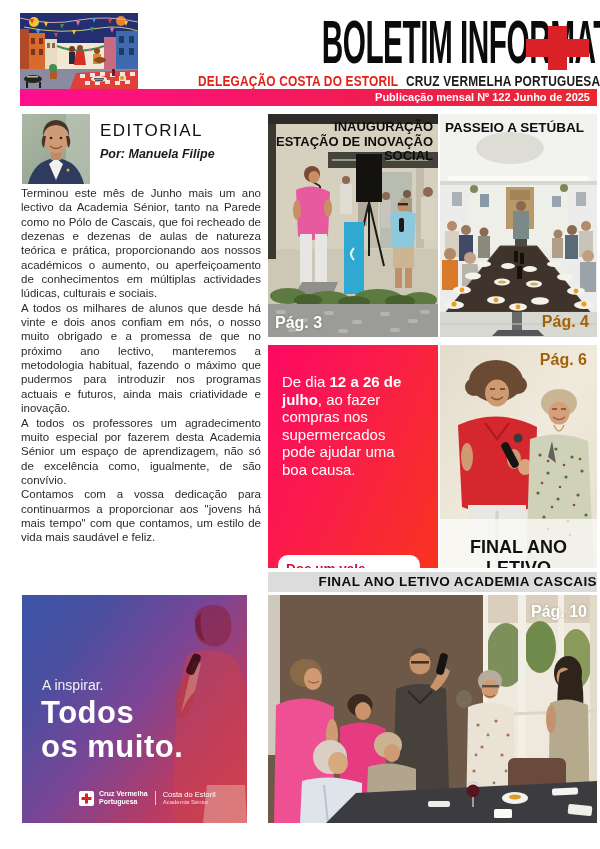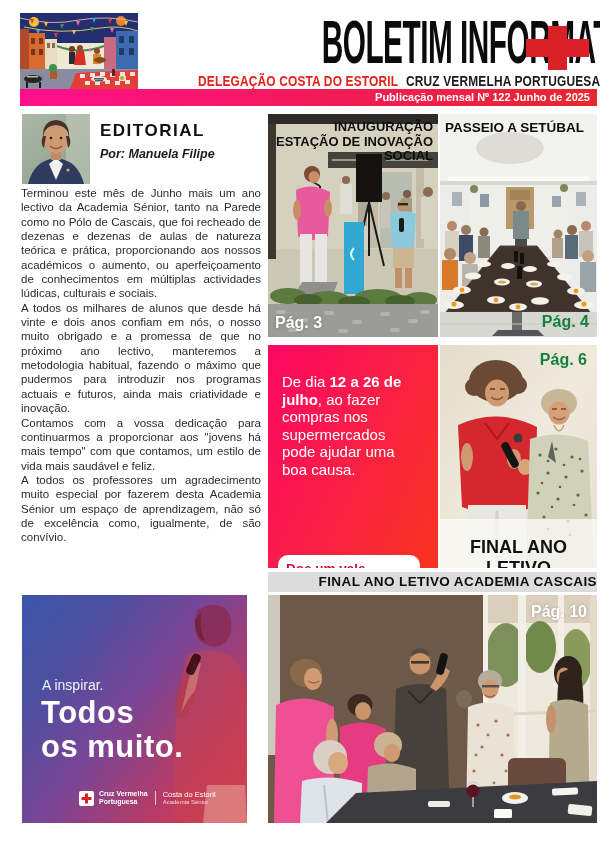--- a/index.html
+++ b/index.html
@@ -14,21 +14,21 @@
   .cross-box{left:526px;top:26px;width:63px;height:44px;}
   .subtitle{left:138px;top:72px;width:380px;white-space:nowrap;}
   .subtitle-inner{display:inline-block;transform:scaleX(.77);transform-origin:50% 50%;font-size:15.5px;font-weight:bold;letter-spacing:.2px;}
   .sub-red{color:#e32119;}
   .sub-black{color:#1a1a1a;margin-left:6px;}
   .issue-bar{left:20px;top:89px;width:577px;height:17px;background:linear-gradient(90deg,#ff0f8e 0%,#f21b56 55%,#e8282d 100%);color:#fff;font-size:11px;font-weight:bold;text-align:right;line-height:17px;padding-right:0;}
   .issue-bar span{padding-right:7px;}
 
   
   .portrait{left:22px;top:114px;width:68px;height:70px;}
-  .ed-heading{left:100px;top:121px;font-size:17px;font-weight:bold;letter-spacing:1.5px;color:#101010;}
+  .ed-heading{left:100px;top:121px;font-size:17px;font-weight:normal;letter-spacing:1.5px;color:#101010;}
   .ed-byline{left:100px;top:147px;font-size:12.5px;font-weight:bold;font-style:italic;color:#1a1a1a;}
   .ed-body{left:21px;top:186px;width:240px;font-size:11.5px;line-height:14.35px;color:#2b2b2b;text-align:justify;}
   .ed-body p{margin:0;}
 
   
   .inspire{left:22px;top:595px;width:225px;height:228px;background:linear-gradient(128deg,#3b55a8 0%,#4b4fa0 22%,#7a4596 48%,#b93b63 76%,#e0434a 100%);overflow:hidden;}
   .inspire-fig{right:0;top:0;width:110px;height:228px;}
   .insp-line1{left:20px;top:82px;font-size:14px;color:rgba(255,255,255,.92);}
   .insp-line2{left:19px;top:100px;font-size:31px;font-weight:bold;color:#fff;letter-spacing:.5px;}
   .insp-line3{left:19px;top:134px;font-size:31px;font-weight:bold;color:#fff;letter-spacing:.5px;}
@@ -45,21 +45,21 @@
   .photo2{left:440px;top:114px;width:157px;height:223px;overflow:hidden;background:#ececea;}
   .photo3{left:440px;top:345px;width:157px;height:223px;overflow:hidden;background:#efe9dc;}
   .photo4{left:268px;top:595px;width:329px;height:228px;overflow:hidden;background:#6e5949;}
   .promo{left:268px;top:345px;width:170px;height:223px;background:linear-gradient(115deg,#fd0863 0%,#fa1e47 48%,#f8341f 100%);overflow:hidden;}
 
   .pt1{right:5px;top:6px;text-align:right;font-size:13px;font-weight:bold;line-height:1.13;color:#0d0d0d;white-space:pre-line;margin-left:8px;}
   .pt2{left:5px;top:6px;font-size:13.5px;font-weight:bold;color:#0d0d0d;}
   .band-parede{left:0;bottom:0;width:100%;height:31px;background:rgba(250,250,247,.78);text-align:center;font-size:18px;font-weight:bold;color:#111;line-height:1.15;padding-top:18px;white-space:pre-line;}
   .pg{font-size:16px;font-weight:bold;}
   .pg-white{color:#fff;text-shadow:0 0 3px rgba(0,0,0,.25);}
-  .pg-black{color:#15803d;margin-left:40px;}
+  .pg-black{color:#a16207;margin-left:40px;}
   .pg3{left:7px;bottom:5px;}
   .pg4{right:8px;bottom:6px;}
   .pg6{right:10px;top:6px;}
   .pg10{right:10px;top:8px;}
 
   
   .promo-text{left:14px;top:28px;width:140px;color:#fff;font-size:15px;line-height:17.5px;}
   .promo-text b{font-weight:bold;}
   .bubble{left:10px;top:210px;width:126px;background:#fff;border-radius:10px;padding:6px 8px;font-size:13.5px;line-height:1.12;}
   .bubble-b{display:block;color:#c90f33;font-weight:bold;}
@@ -193,22 +193,22 @@
         <circle cx="39" cy="24" r="1.3" fill="#2a1c14"></circle>
       <path d="M28,32 Q34,37 40,32" stroke="#8a5a40" stroke-width="1.5" fill="none"></path>
       <circle cx="46" cy="56" r="1.5" fill="#d8b84a"></circle>
     </svg>
   </div>
   <div class="abs ed-heading">EDITORIAL</div>
   <div class="abs ed-byline">Por: Manuela Filipe</div>
   <div class="abs ed-body">
     <p>Terminou este mês de Junho mais um ano lectivo da Academia Sénior, tanto na Parede como no Pólo de Cascais, que foi recheado de dezenas e dezenas de aulas de natureza teórica e prática, proporcionando aos nossos académicos o aumento, ou aperfeiçoamento de conhecimentos em múltiplas actividades lúdicas, culturais e sociais.</p>
     <p>A todos os milhares de alunos que desde há vinte e dois anos confiam em nós, o nosso muito obrigado e a promessa de que no próximo ano lectivo, manteremos a metodologia habitual, fazendo o máximo que pudermos para introduzir nos programas actuais e futuros, ainda mais criatividade e inovação.</p>
+    <p>A todos os professores um agradecimento muito especial por fazerem desta Academia Sénior um espaço de aprendizagem, não só de excelência como, igualmente, de são convívio.</p>
     <p>Contamos com a vossa dedicação para continuarmos a proporcionar aos "jovens há mais tempo" com que contamos, um estilo de vida mais saudável e feliz.</p>
-    <p>A todos os professores um agradecimento muito especial por fazerem desta Academia Sénior um espaço de aprendizagem, não só de excelência como, igualmente, de são convívio.</p>
   </div>
 
   <aside class="abs inspire">
     <div class="abs inspire-fig">
       <svg width="110" height="228" viewBox="0 0 110 228">
         <path d="M58,30 Q56,12 74,10 Q92,9 94,26 Q96,40 88,48 Q80,54 70,50 Q58,46 58,30 Z" fill="#8a1f34" opacity=".55"></path>
         <path d="M64,18 Q62,34 68,46 Q60,44 58,32 Q57,22 64,18 Z" fill="#701526" opacity=".6"></path>
         <path d="M50,60 Q72,50 92,60 Q108,70 110,110 L110,228 L38,228 Q34,150 42,110 Q45,78 50,60 Z" fill="#c9404e" opacity=".55"></path>
         <path d="M56,70 Q40,86 38,108 Q36,120 44,124 Q54,118 58,96 Z" fill="#b93844" opacity=".6"></path>
         <path d="M44,118 Q50,104 58,96 L64,68 L56,66 Z" fill="#d8a08a" opacity=".5"></path>

